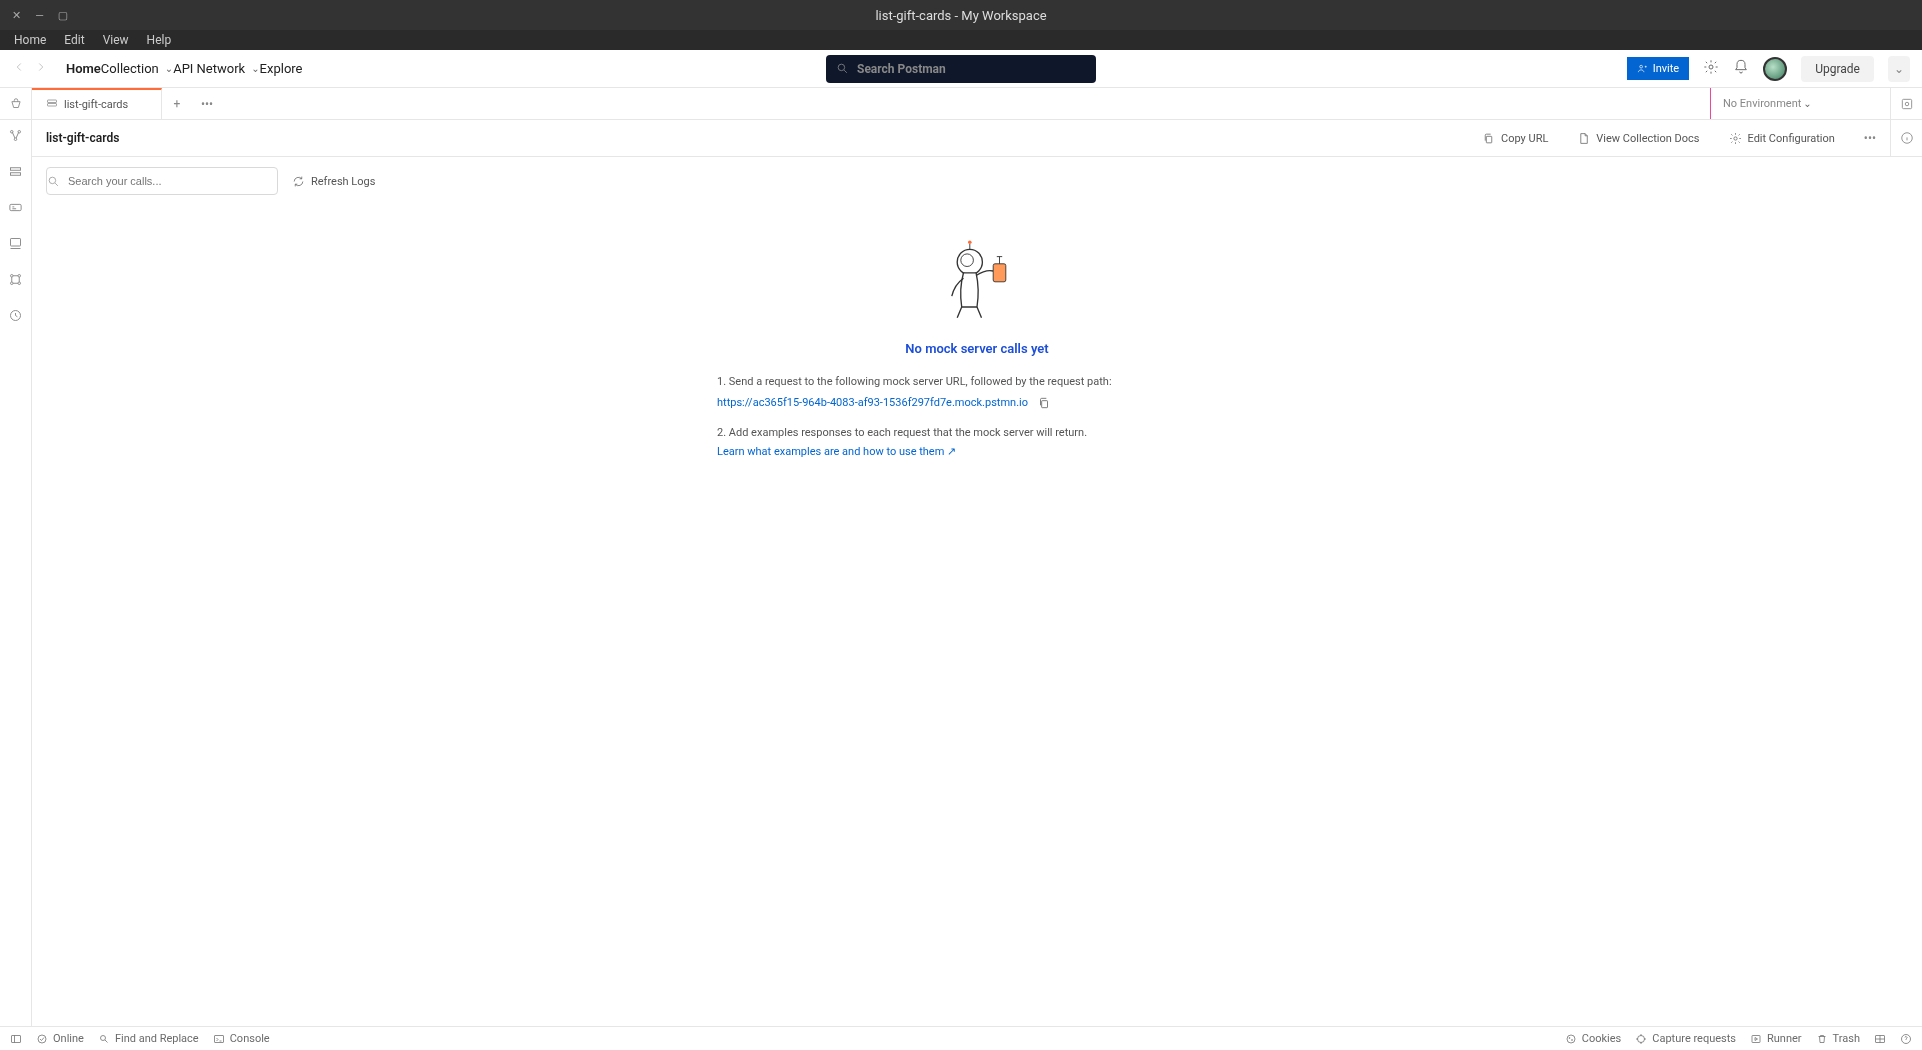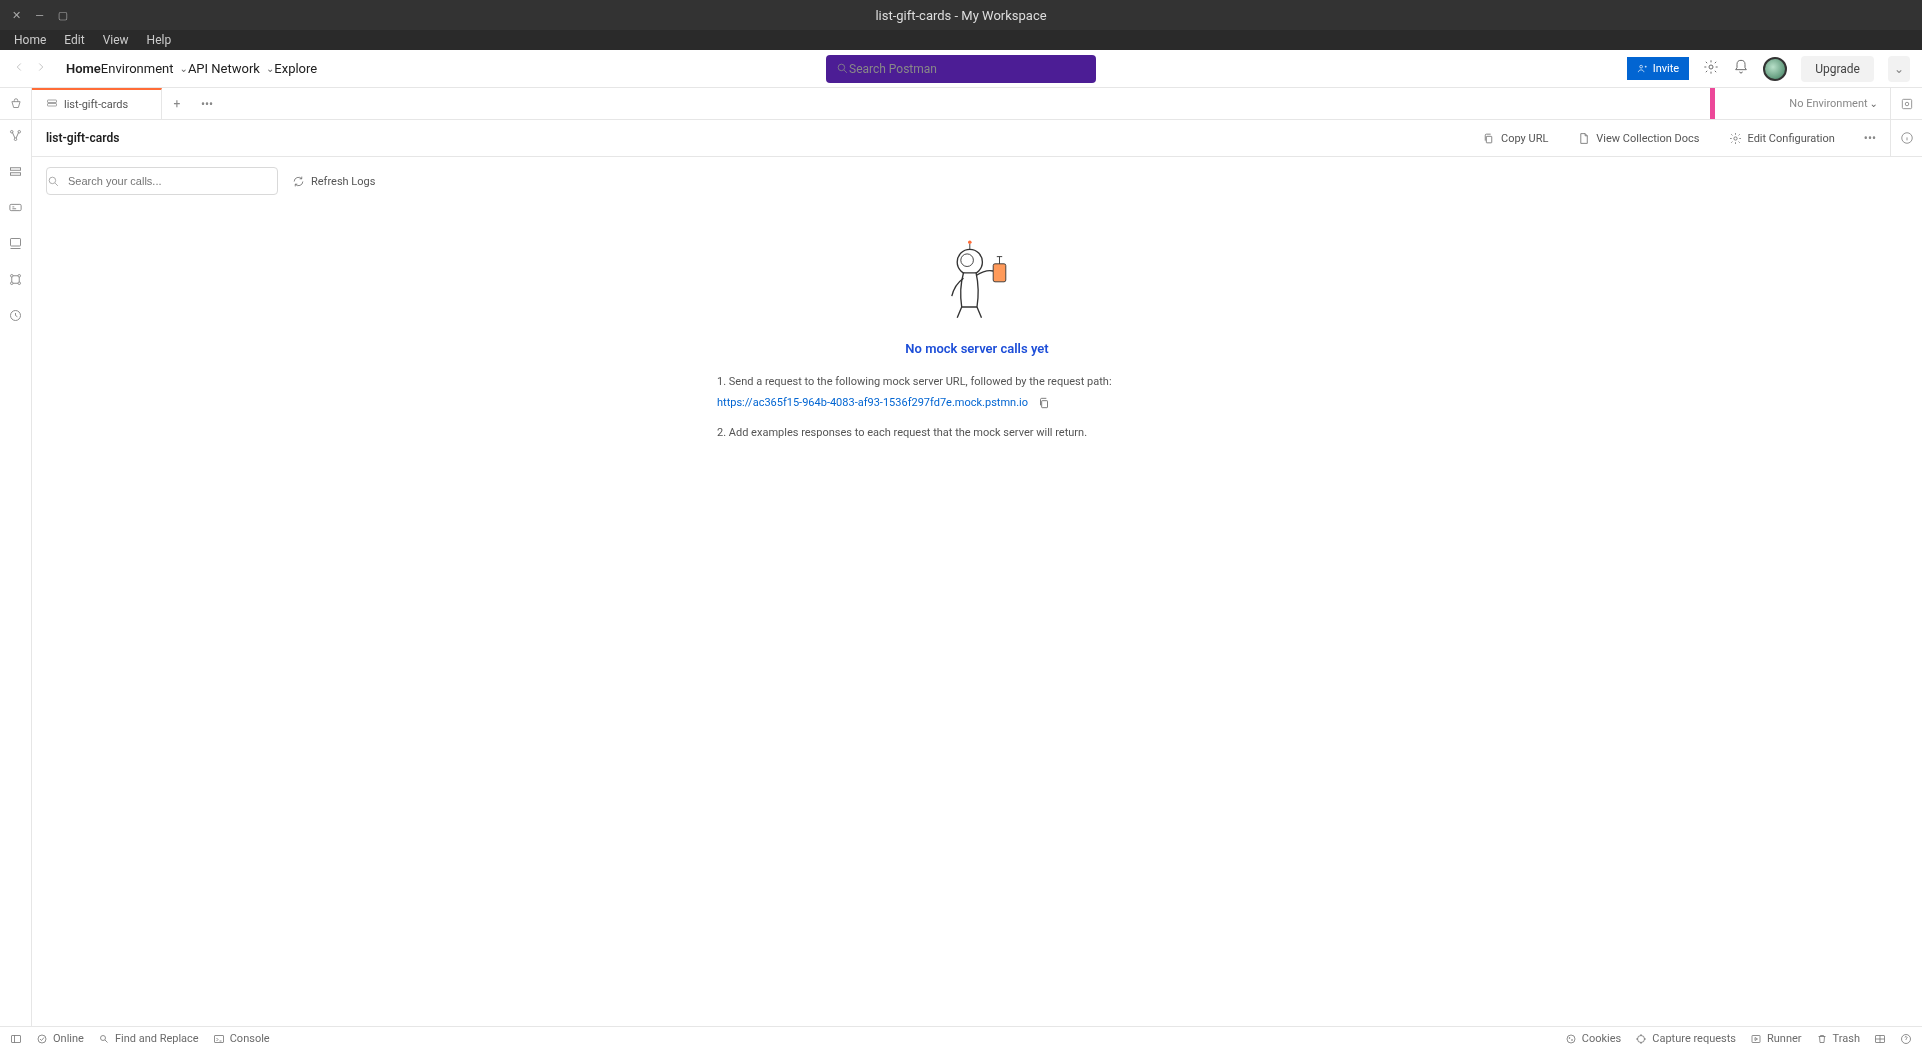--- a/index.html
+++ b/index.html
@@ -18,39 +18,39 @@
 
 .topnav { height: 38px; border-bottom: 1px solid #e6e6e6; display: flex; align-items: center; padding: 0 12px; background: #fff; }
 .nav-arrows { display: flex; gap: 8px; margin-right: 18px; }
 .nav-arrows svg { width: 14px; height: 14px; stroke: #bbb; }
 .nav-items { display: flex; align-items: center; }
 .nav-item { font-size: 13px; color: #212121; cursor: pointer; display: flex; align-items: center; gap: 4px; }
 .nav-item.bold { font-weight: 600; }
 .chev { font-size: 10px; color: #666; margin-left: 2px; }
 
 .topnav-center { position: absolute; left: 50%; transform: translateX(-50%); }
-.searchbox { width: 270px; height: 28px; background: #4c1d95; border-radius: 4px; display: flex; align-items: center; padding: 0 10px; color: #888; gap: 0; }
+.searchbox { width: 270px; height: 28px; background: #0f172a; border-radius: 4px; display: flex; align-items: center; padding: 0 10px; color: #888; gap: 8px; font-weight: bold; }
 .searchbox svg { width: 13px; height: 13px; stroke: #888; fill: none; }
 
 .topnav-right { margin-left: auto; display: flex; align-items: center; gap: 14px; }
 .invite-btn { background: #0265d2; color: #fff; border-radius: 0; padding: 5px 10px; font-size: 11px; display: flex; align-items: center; gap: 5px; cursor: pointer; }
 .icon-btn { width: 16px; height: 16px; cursor: pointer; color: #6b6b6b; }
 .avatar { width: 24px; height: 24px; border-radius: 50%; background: radial-gradient(circle at 40% 40%, #b8e0c9, #3a7a5a); border: 2px solid #333; }
 .upgrade-btn { background: #f2f2f2; padding: 6px 14px; border-radius: 4px; font-size: 12px; color: #444; cursor: pointer; }
 .upgrade-chev { padding: 6px 6px; background: #f2f2f2; border-radius: 4px; color: #888; cursor: pointer; }
 
 
 .tabstrip { height: 32px; display: flex; align-items: stretch; border-bottom: 1px solid #e6e6e6; }
 .sidebar-spacer-top { width: 32px; border-right: 1px solid #e6e6e6; display:flex; align-items:center; justify-content:center; }
 .tab { display: flex; align-items: center; gap: 6px; padding: 0 14px; border-right: 1px solid #e6e6e6; font-size: 11px; color: #555; position: relative; min-width: 130px; }
 .tab.active { border-top: 2px solid #ff6c37; background: #fff; }
 .tab-icon svg { width: 12px; height: 12px; stroke: #888; fill: none; }
 .tab-add { width: 30px; display: flex; align-items: center; justify-content: center; color: #888; cursor: pointer; }
 .tab-more { width: 30px; display: flex; align-items: center; justify-content: center; color: #888; cursor: pointer; }
-.env-selector { margin-left: auto; width: 180px; border-left: 5px solid #ec4899; display: flex; align-items: center; padding: 0 12px; color: #888; font-size: 11px; justify-content: flex-end; }
+.env-selector { margin-left: auto; width: 180px; border-left: 1px solid #ec4899; display: flex; align-items: center; padding: 0 12px; color: #888; font-size: 11px; justify-content: flex-start; }
 .env-mini { width: 32px; border-left: 1px solid #e6e6e6; display: flex; align-items: center; justify-content: center; }
 
 
 .bodyrow { flex: 1; display: flex; overflow: hidden; }
 .leftrail { width: 32px; border-right: 1px solid #e6e6e6; display: flex; flex-direction: column; align-items: center; gap: 18px; padding-top: 8px; }
 .leftrail svg { width: 15px; height: 15px; stroke: #888; fill: none; }
 
 .maincol { flex: 1; display: flex; flex-direction: column; }
 .subheader { height: 36px; display: flex; align-items: center; padding: 0 14px; border-bottom: 1px solid #e6e6e6; }
 .subheader-title { font-size: 12px; font-weight: 600; }
@@ -105,21 +105,21 @@
     <span><svg viewBox="0 0 24 24">
           <path d="M15 18l-6-6 6-6" fill="none"></path>
         </svg></span>
     <span><svg viewBox="0 0 24 24">
           <path d="M9 18l6-6-6-6" fill="none"></path>
         </svg></span>
   </div>
   <div class="nav-items">
     <span class="nav-item bold">Home</span>
     <span class="nav-item">
-        <span>Environment</span>
+        <span>Collection</span>
         <span class="chev">⌄</span>
       </span>
     <span class="nav-item">
         <span>API Network</span>
         <span class="chev">⌄</span>
       </span>
     <span class="nav-item">Explore</span>
   </div>
   <div class="topnav-center">
     <div class="searchbox">
@@ -285,20 +285,21 @@
         <p style="margin-top:-10px;">
           <span class="link">https://ac365f15-964b-4083-af93-1536f297fd7e.mock.pstmn.io</span>
           <span class="copy-inline">
             <svg viewBox="0 0 24 24" width="14" height="14" stroke="#6b6b6b" fill="none">
                 <rect x="8" y="8" width="10" height="12" rx="1"></rect>
                 <path d="M6 16V6a2 2 0 0 1 2-2h8"></path>
               </svg>
           </span>
         </p>
         <p>2. Add examples responses to each request that the mock server will return.</p>
+        <p style="margin-top:-12px;"><span class="link">Learn what examples are and how to use them ↗</span></p>
       </div>
     </div>
   </div>
 </div>
 
 <div class="statusbar">
   <div class="status-item">
       <svg viewBox="0 0 24 24">
         <rect x="3" y="5" width="18" height="14" rx="1"></rect>
         <path d="M9 5v14"></path>

